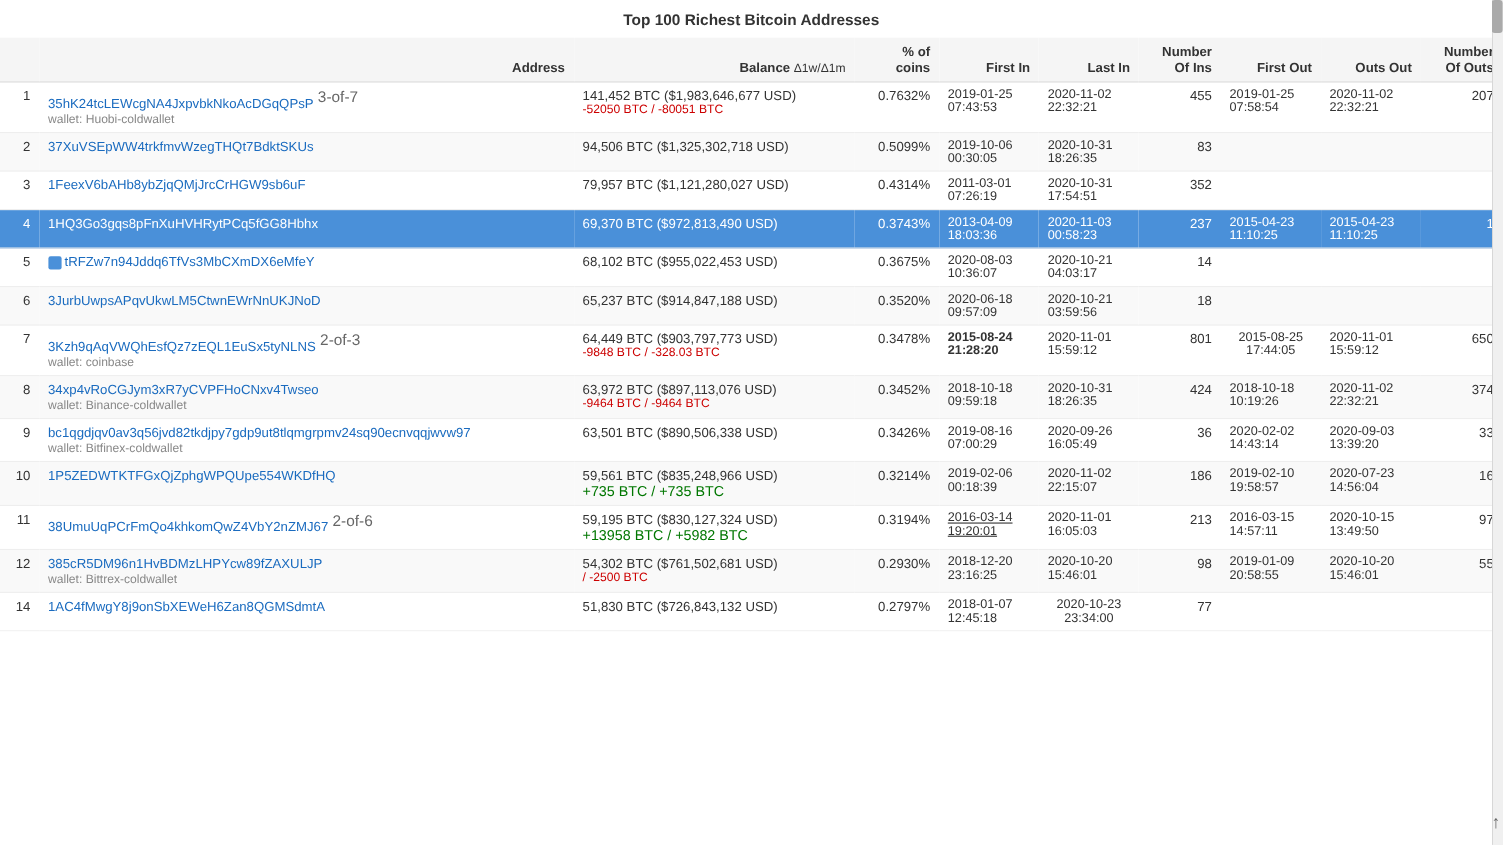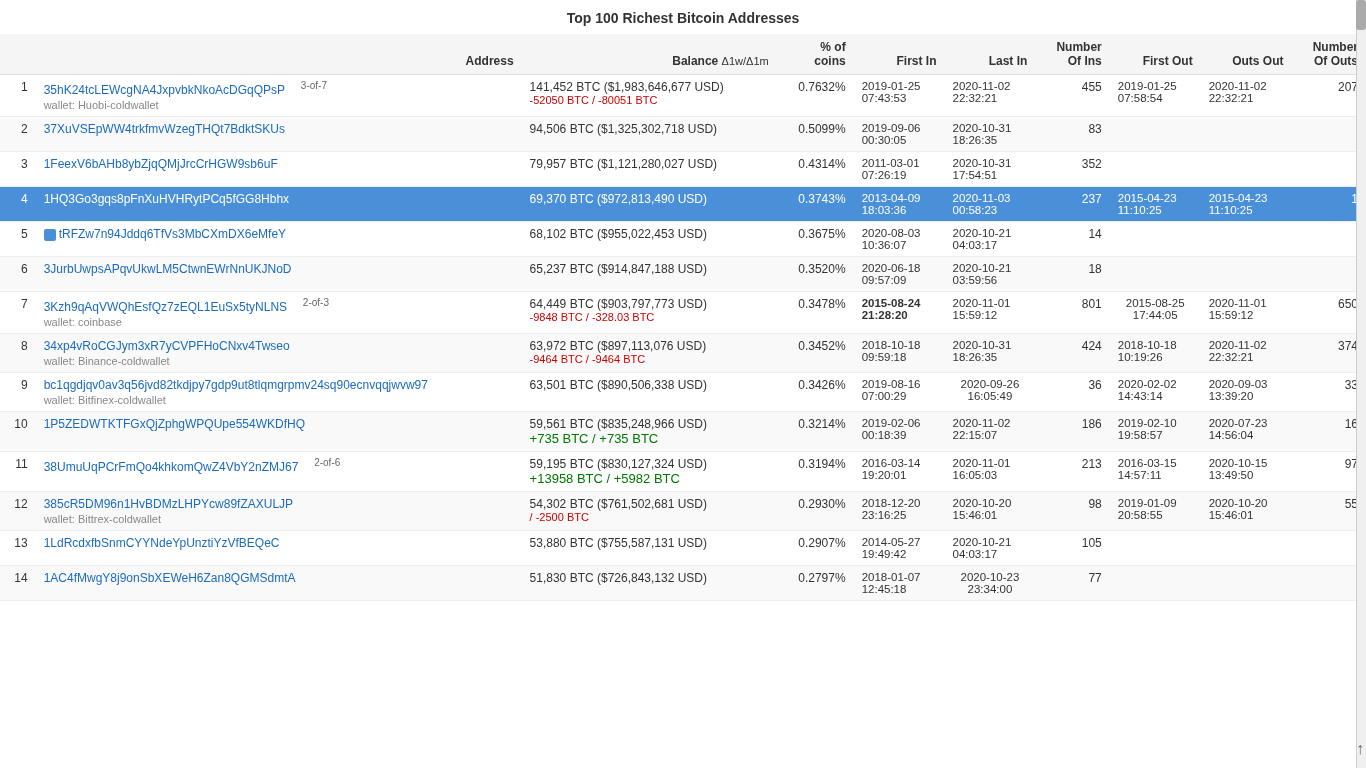--- a/index.html
+++ b/index.html
@@ -88,24 +88,23 @@
     }
     .date-cell {
       white-space: nowrap;
       font-size: 11.5px;
       margin-top: 14px;
     }
     .num-cell {
       text-align: right;
     }
     .col-of-badge {
-      font-size: 10px;
+      font-size: 14px;
       color: #666;
       vertical-align: super;
-      margin-left: 13px;
     }
     .scrollbar-area {
       position: fixed;
       right: 0;
       top: 0;
       width: 10px;
       height: 768px;
       background: #f0f0f0;
       border-left: 1px solid #ccc;
     }
@@ -160,21 +159,21 @@
 22:32:21</td>
           <td class="num-cell">207</td>
         </tr>
         <tr>
           <td class="row-num">2</td>
           <td class="address-cell"><a class="address-link" href="#">37XuVSEpWW4trkfmvWzegTHQt7BdktSKUs</a></td>
           <td class="balance-cell">
             <div>94,506 BTC ($1,325,302,718 USD)</div>
           </td>
           <td class="percent-cell">0.5099%</td>
-          <td class="date-cell" style="white-space: pre;">2019-09-06
+          <td class="date-cell" style="white-space: pre;">2019-10-06
 00:30:05</td>
           <td class="date-cell" style="white-space: pre;">2020-10-31
 18:26:35</td>
           <td class="num-cell">83</td>
           <td class="date-cell" style="white-space: pre;"></td>
           <td class="date-cell" style="white-space: pre;"></td>
           <td class="num-cell"></td>
         </tr>
         <tr>
           <td class="row-num">3</td>
@@ -282,21 +281,21 @@
         </tr>
         <tr>
           <td class="row-num">9</td>
           <td class="address-cell"><a class="address-link" href="#">bc1qgdjqv0av3q56jvd82tkdjpy7gdp9ut8tlqmgrpmv24sq90ecnvqqjwvw97</a><div class="wallet-label">wallet: Bitfinex-coldwallet</div></td>
           <td class="balance-cell">
             <div>63,501 BTC ($890,506,338 USD)</div>
           </td>
           <td class="percent-cell">0.3426%</td>
           <td class="date-cell" style="white-space: pre;">2019-08-16
 07:00:29</td>
-          <td class="date-cell" style="white-space: pre; text-align: center;">2020-09-26
+          <td class="date-cell" style="white-space: pre;">2020-09-26
 16:05:49</td>
           <td class="num-cell">36</td>
           <td class="date-cell" style="white-space: pre;">2020-02-02
 14:43:14</td>
           <td class="date-cell" style="white-space: pre;">2020-09-03
 13:39:20</td>
           <td class="num-cell">33</td>
         </tr>
         <tr>
           <td class="row-num">10</td>
@@ -318,21 +317,21 @@
           <td class="num-cell">16</td>
         </tr>
         <tr>
           <td class="row-num">11</td>
           <td class="address-cell"><a class="address-link" href="#">38UmuUqPCrFmQo4khkomQwZ4VbY2nZMJ67<sup class="col-of-badge"> 2-of-6</sup></a></td>
           <td class="balance-cell">
             <div>59,195 BTC ($830,127,324 USD)</div>
             <div class="change-pos">+13958 BTC / +5982 BTC</div>
           </td>
           <td class="percent-cell">0.3194%</td>
-          <td class="date-cell" style="white-space: pre;">2016-03-14
+          <td class="date-cell" style="white-space: pre; text-decoration: underline;">2016-03-14
 19:20:01</td>
           <td class="date-cell" style="white-space: pre;">2020-11-01
 16:05:03</td>
           <td class="num-cell">213</td>
           <td class="date-cell" style="white-space: pre;">2016-03-15
 14:57:11</td>
           <td class="date-cell" style="white-space: pre;">2020-10-15
 13:49:50</td>
           <td class="num-cell">97</td>
         </tr>
@@ -349,36 +348,20 @@
           <td class="date-cell" style="white-space: pre;">2020-10-20
 15:46:01</td>
           <td class="num-cell">98</td>
           <td class="date-cell" style="white-space: pre;">2019-01-09
 20:58:55</td>
           <td class="date-cell" style="white-space: pre;">2020-10-20
 15:46:01</td>
           <td class="num-cell">55</td>
         </tr>
         <tr>
-          <td class="row-num">13</td>
-          <td class="address-cell"><a class="address-link" href="#">1LdRcdxfbSnmCYYNdeYpUnztiYzVfBEQeC</a></td>
-          <td class="balance-cell">
-            <div>53,880 BTC ($755,587,131 USD)</div>
-          </td>
-          <td class="percent-cell">0.2907%</td>
-          <td class="date-cell" style="white-space: pre;">2014-05-27
-19:49:42</td>
-          <td class="date-cell" style="white-space: pre;">2020-10-21
-04:03:17</td>
-          <td class="num-cell">105</td>
-          <td class="date-cell" style="white-space: pre;"></td>
-          <td class="date-cell" style="white-space: pre;"></td>
-          <td class="num-cell"></td>
-        </tr>
-        <tr>
           <td class="row-num">14</td>
           <td class="address-cell"><a class="address-link" href="#">1AC4fMwgY8j9onSbXEWeH6Zan8QGMSdmtA</a></td>
           <td class="balance-cell">
             <div>51,830 BTC ($726,843,132 USD)</div>
           </td>
           <td class="percent-cell">0.2797%</td>
           <td class="date-cell" style="white-space: pre;">2018-01-07
 12:45:18</td>
           <td class="date-cell" style="white-space: pre; text-align: center;">2020-10-23
 23:34:00</td>

